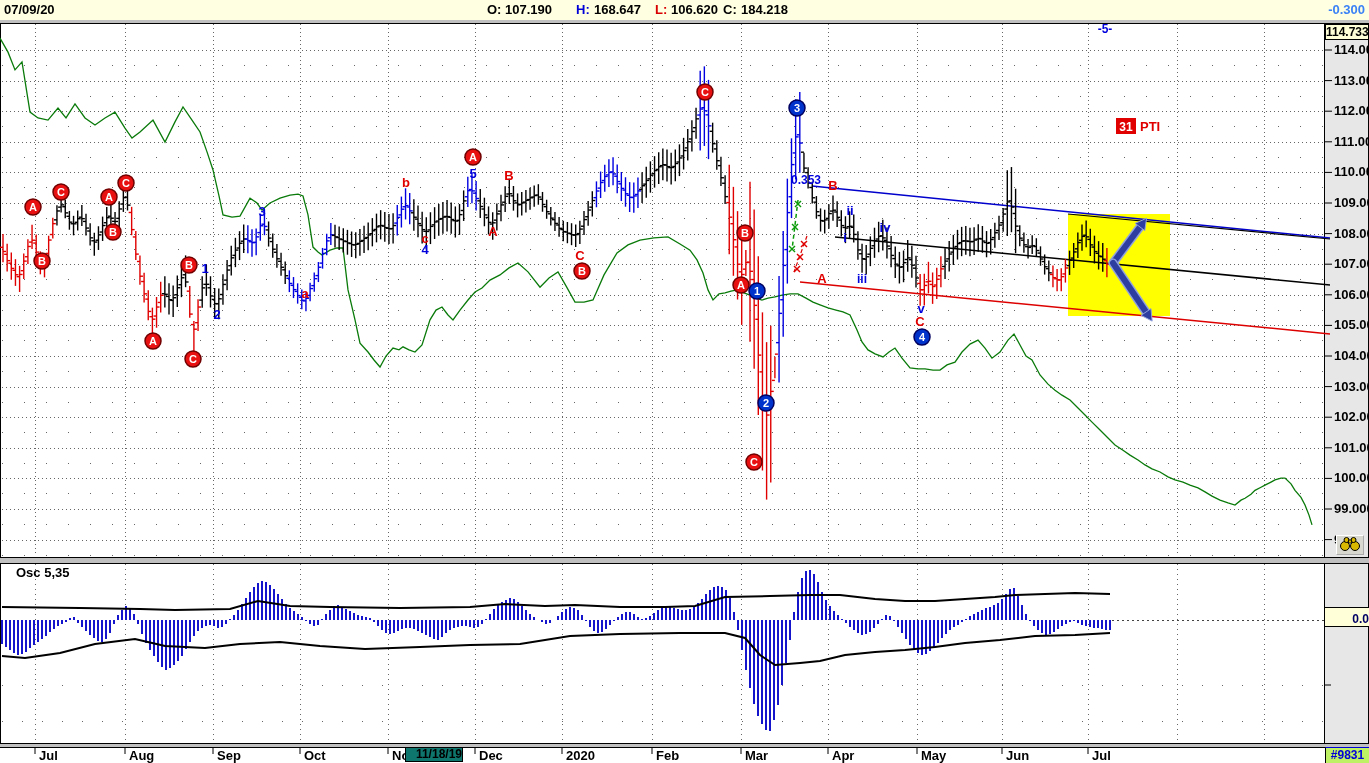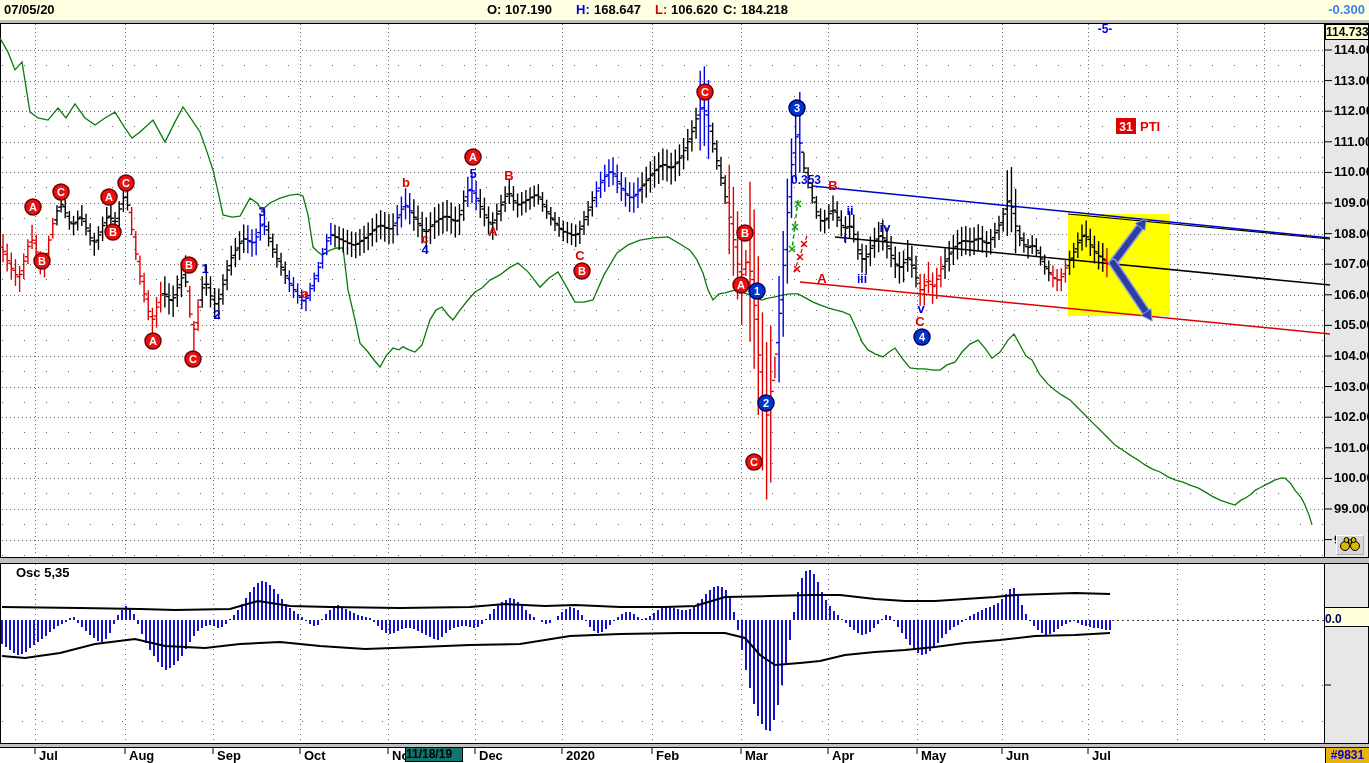--- a/index.html
+++ b/index.html
@@ -14,40 +14,40 @@
   .chg{color:#3b82f6;}
   .panel{position:absolute;background:#fff;border:1px solid #000;box-sizing:border-box;}
   .main-panel{left:0;top:23px;width:1369px;height:535px;}
   .osc-panel{left:0;top:563px;width:1369px;height:181px;}
   .axis-sub{position:absolute;top:0;right:0;width:44px;height:100%;background:#e7e7e7;
             border-left:1px solid #000;box-sizing:border-box;}
   .bottom-axis{position:absolute;left:0;top:747px;width:1369px;height:16px;background:#fff;
                border-top:1px solid #000;box-sizing:border-box;}
   .overlay{position:absolute;left:0;top:0;z-index:5;pointer-events:none;}
   .vbox{position:absolute;z-index:6;background:#ffffd8;border:1px solid #000;
-        font-size:12px;font-weight:bold;text-align:left;box-sizing:border-box;}
+        font-size:12px;font-weight:bold;text-align:right;box-sizing:border-box;}
   .axis-top-box{left:1325px;top:24px;width:44px;height:16px;line-height:14px;color:#000;}
   .osc-zero-box{left:1325px;top:607px;width:44px;height:20px;line-height:22px;color:#000066;
                 border-left:none;border-right:none;}
   .date-box{left:405px;top:747px;width:58px;height:15px;line-height:13px;background:#0f766e;}
-  .id-box{position:absolute;z-index:6;left:1325px;top:747px;width:44px;height:16px;background:#eab308;
+  .id-box{position:absolute;z-index:6;left:1325px;top:747px;width:44px;height:16px;background:#bef264;
           border-top:1px solid #0000d8;border-left:1px solid #000;color:#0000d8;
           font-size:12px;font-weight:bold;text-align:center;line-height:15px;box-sizing:border-box;}
   .osc-label{position:absolute;z-index:6;left:16px;top:565px;font-size:13px;font-weight:bold;color:#000;}
   .binoc{position:absolute;z-index:7;left:1336px;top:535px;width:28px;height:20px;
          background:#d8d8d0;border:1px outset #fff;box-sizing:border-box;padding:0;cursor:pointer;}
   .sep{position:absolute;left:0;width:1369px;background:#c0c0c0;}
 </style>
 </head>
 <body>
 
 <div class="screen">
 
   <div class="top-bar">
-    <span style="left:4px">07/05/20</span>
+    <span style="left:4px">07/09/20</span>
     <span style="left:487px" class="lbl-o">O:</span>
     <span style="left:505px">107.190</span>
     <span style="left:576px" class="lbl-h">H:</span>
     <span style="left:594px">168.647</span>
     <span style="left:655px" class="lbl-l">L:</span>
     <span style="left:671px">106.620</span>
     <span style="left:723px" class="lbl-c">C:</span>
     <span style="left:741px">184.218</span>
     <span style="right:4px;left:auto" class="chg">-0.300</span>
   </div>

